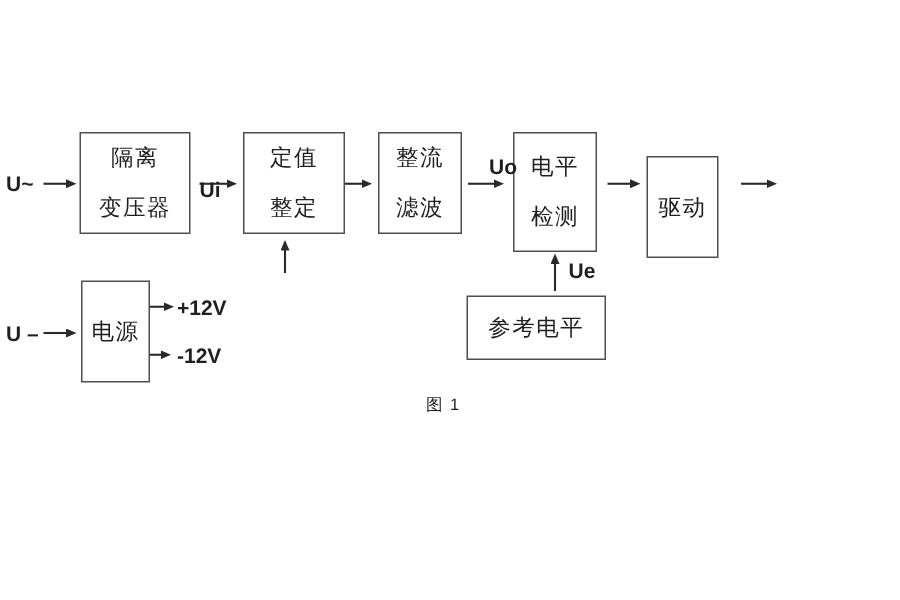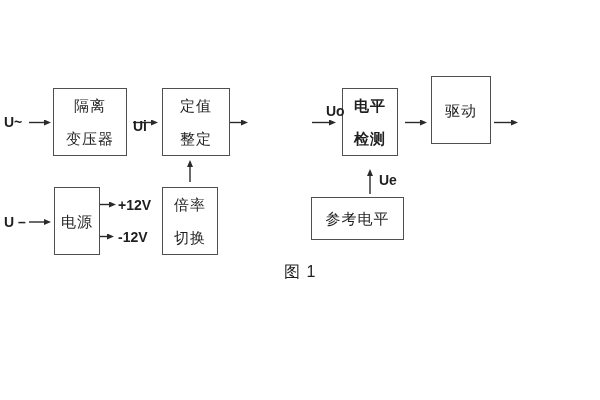--- a/index.html
+++ b/index.html
@@ -34,21 +34,21 @@
   }
   .siglabel {
     position: absolute;
     font-size: 14px;
     font-weight: 600;
     color: #1f1f1f;
     white-space: nowrap;
   }
   .caption {
     position: absolute;
-    font-size: 16px;
+    font-size: 11px;
     color: #1f1f1f;
     letter-spacing: 1px;
   }
 </style>
 </head>
 <body>
 
 <div class="canvas">
 
   <svg class="wires" width="600" height="400" viewBox="0 0 600 400" stroke="#2a2a2a" stroke-width="1.4" fill="none">
@@ -67,27 +67,27 @@
     <line x1="100" y1="204.5" x2="110" y2="204.5" marker-end="url(#ah)"></line>
     <line x1="100" y1="236.5" x2="108" y2="236.5" marker-end="url(#ah)"></line>
     <line x1="190" y1="182" x2="190" y2="166" marker-end="url(#ah)"></line>
     <line x1="370" y1="194" x2="370" y2="175" marker-end="url(#ah)"></line>
   </svg>
 
   <div class="box" style="left:53px;  top:88px; width:74px; height:68px;">隔离
 变压器</div>
   <div class="box" style="left:162px; top:88px; width:68px; height:68px;">定值
 整定</div>
-  <div class="box" style="left:342px; top:88px; width:56px; height:68px;font-weight:bold;">电平
+  <div class="box" style="left:252px; top:88px; width:56px; height:68px;">整流
+滤波</div>
+  <div class="box" style="left:342px; top:88px; width:56px; height:80px;">电平
 检测</div>
-  <div class="box" style="left:431px; top:76px; width:60px; height:68px;">驱动</div>
+  <div class="box" style="left:431px; top:104px; width:48px; height:68px;">驱动</div>
 
   <div class="box" style="left:54px;  top:187px; width:46px; height:68px;text-align:right;">电源</div>
-  <div class="box" style="left:162px; top:187px; width:56px; height:68px;">倍率
-切换</div>
   <div class="box" style="left:311px; top:197px; width:93px; height:43px;">参考电平</div>
 
   <span class="siglabel" style="left:4px;   top:114px;">U~</span>
   <span class="siglabel" style="left:4px;   top:214px;">U –</span>
   <span class="siglabel" style="left:133px; top:102px;margin-top:16px;">Ui</span>
   <span class="siglabel" style="left:326px; top:103px;">Uo</span>
   <span class="siglabel" style="left:379px; top:172px;">Ue</span>
   <span class="siglabel" style="left:118px; top:197px;">+12V</span>
   <span class="siglabel" style="left:118px; top:229px;">-12V</span>
 

